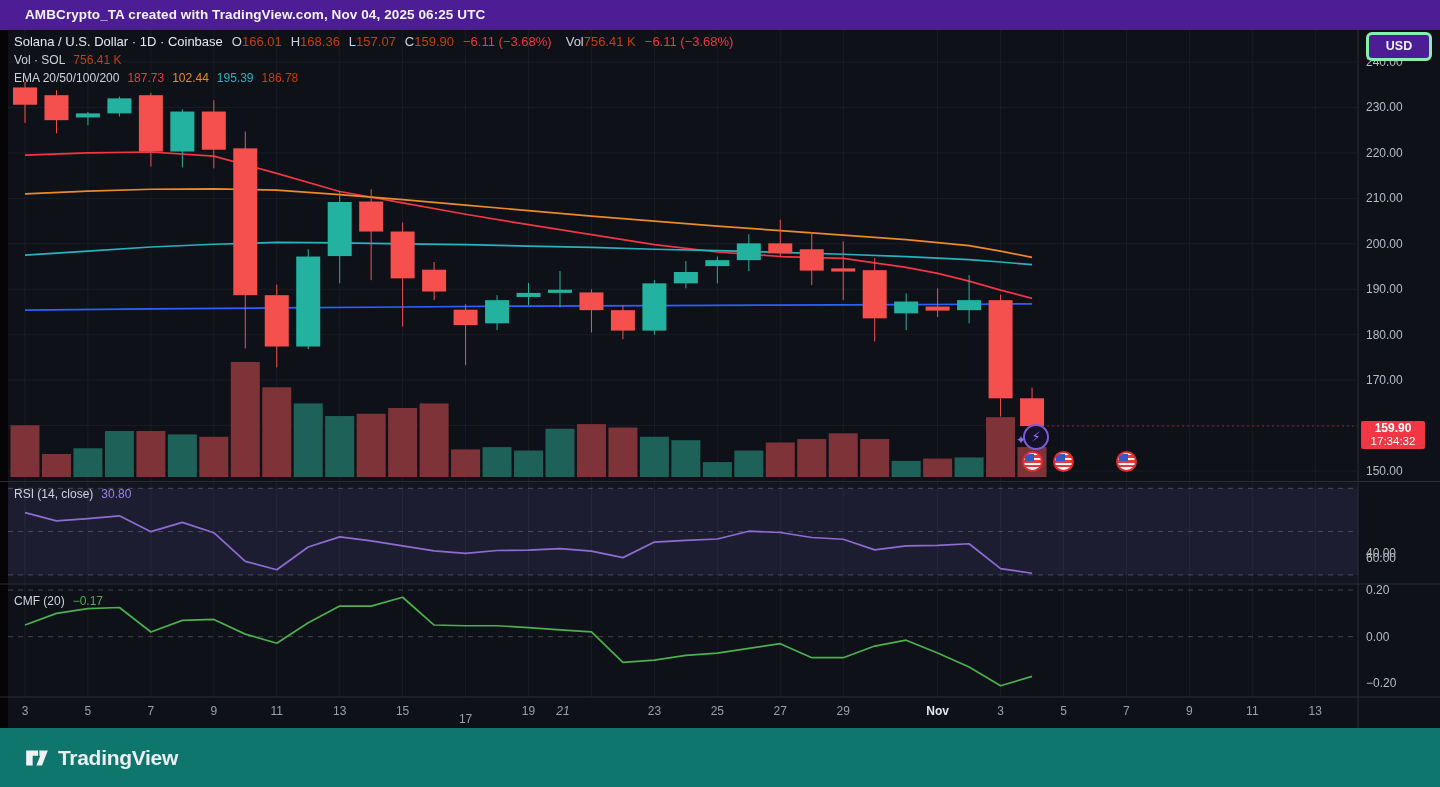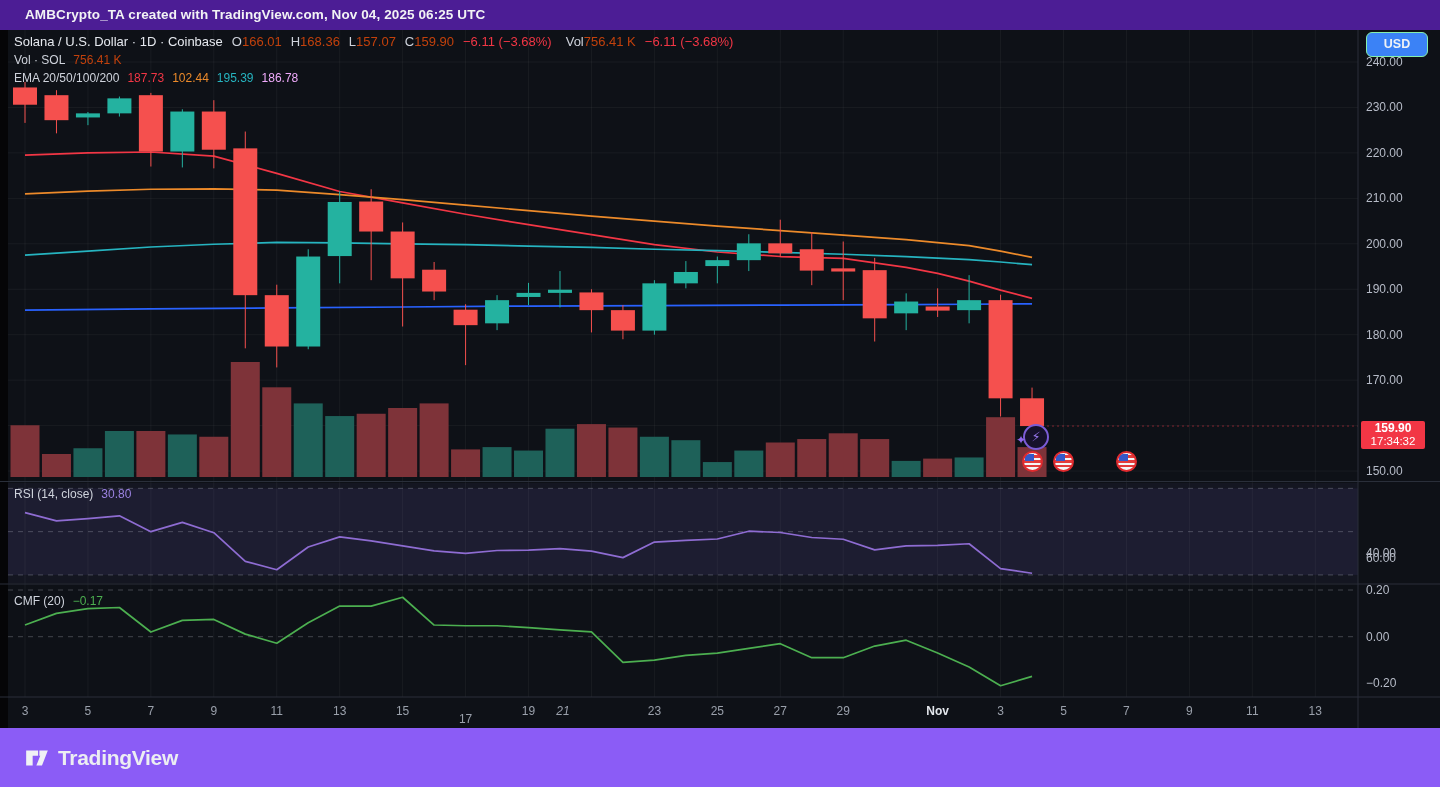--- a/index.html
+++ b/index.html
@@ -20,36 +20,36 @@
   #legend .ltr:first-of-type{margin-left:16px;}
   #legend .dn{color:#c2410c;}
   #legend .chg{color:#f23645;margin-left:9px;}
   .lrow{font-size:12px;color:#cfd3dc;margin-top:4px;}
   .lrow .val{margin-left:8px;}
   #rsi-legend,#cmf-legend{position:absolute;left:14px;font-size:12px;color:#cfd3dc;z-index:4;white-space:nowrap;}
   #rsi-legend{top:487px;}
   #cmf-legend{top:594px;}
   #rsi-legend .val{color:#9b82e0;margin-left:8px;}
   #cmf-legend .val{color:#4caf50;margin-left:8px;}
-  #usd-btn{position:absolute;left:1366px;top:32px;width:60px;height:23px;background:#3b82f6;
-           border:1px solid #86efac;border-radius:6px;color:#f0f2f5;font-size:12.5px;font-weight:700;
+  #usd-btn{position:absolute;left:1366px;top:32px;width:60px;height:23px;background:#4c1d95;
+           border:3px solid #86efac;border-radius:6px;color:#f0f2f5;font-size:12.5px;font-weight:700;
            text-align:center;line-height:23px;z-index:4;cursor:pointer;}
   #price-badge{position:absolute;left:1361px;top:421px;width:64px;background:#f23645;border-radius:2px;
            color:#fff;text-align:center;padding:1px 0 2px 0;z-index:4;}
   #price-badge .p{font-size:12px;font-weight:700;line-height:13px;}
   #price-badge .cd{font-size:11.5px;line-height:12px;}
   .flag-icon{position:absolute;width:21px;height:21px;border-radius:50%;border:2px solid #e02a2e;
            overflow:hidden;background:repeating-linear-gradient(180deg,#f4f6f8 0 2.4px,#e23b3b 2.4px 4.8px);
            box-sizing:border-box;pointer-events:auto;cursor:pointer;}
   .flag-icon .canton{position:absolute;left:1px;top:1px;width:9px;height:7px;background:#3558c9;}
   #lightning-ev{position:absolute;width:26px;height:26px;border-radius:50%;border:2px solid #7b5cd6;
            background:#16112b;box-sizing:border-box;text-align:center;line-height:22px;font-size:13px;
            color:#9a79f0;pointer-events:auto;cursor:pointer;}
   #spark{position:absolute;font-size:12px;color:#8f66ea;}
-  #logo-bar{position:absolute;left:0;top:728px;width:1440px;height:59px;background:#8b5cf6;z-index:5;}
+  #logo-bar{position:absolute;left:0;top:728px;width:1440px;height:59px;background:#0f766e;z-index:5;}
   #logo{position:absolute;left:24px;top:17px;display:flex;align-items:center;gap:8px;}
   #logo .brand{color:#eceef2;font-size:21px;font-weight:700;letter-spacing:-0.3px;}
 </style>
 </head>
 <body>
 
 <div id="widget-bg"></div>
 
 <div id="top-bar">
   <div class="wm">AMBCrypto_TA created with TradingView.com, Nov 04, 2025 06:25 UTC</div>
@@ -256,21 +256,21 @@
   </div>
 
 <div id="legend">
   <div class="r1">
     <span>Solana / U.S. Dollar · 1D · Coinbase</span><span class="ltr">O</span><span class="dn">166.01</span><span class="ltr">H</span><span class="dn">168.36</span><span class="ltr">L</span><span class="dn">157.07</span><span class="ltr">C</span><span class="dn">159.90</span><span class="chg">−6.11 (−3.68%)</span><span class="ltr" style="margin-left:14px">Vol</span><span class="dn">756.41 K</span><span class="chg">−6.11 (−3.68%)</span>
   </div>
   <div class="lrow">
     <span>Vol · SOL</span><span class="val dn">756.41 K</span>
   </div>
   <div class="lrow">
-    <span>EMA 20/50/100/200</span><span id="ema-vals"><span style="color: rgb(242, 54, 69); margin-left: 8px;">187.73</span><span style="color: rgb(236, 138, 42); margin-left: 8px;">102.44</span><span style="color: rgb(38, 180, 192); margin-left: 8px;">195.39</span><span style="color: #f0abfc; margin-left: 8px;">186.78</span></span>
+    <span>EMA 20/50/100/200</span><span id="ema-vals"><span style="color: rgb(242, 54, 69); margin-left: 8px;">187.73</span><span style="color: rgb(236, 138, 42); margin-left: 8px;">102.44</span><span style="color: rgb(38, 180, 192); margin-left: 8px;">195.39</span><span style="color: #c2410c; margin-left: 8px;">186.78</span></span>
   </div>
 </div>
 
 <div id="rsi-legend">
   <span>RSI (14, close)</span><span class="val">30.80</span>
 </div>
 <div id="cmf-legend">
   <span>CMF (20)</span><span class="val">−0.17</span>
 </div>
 

